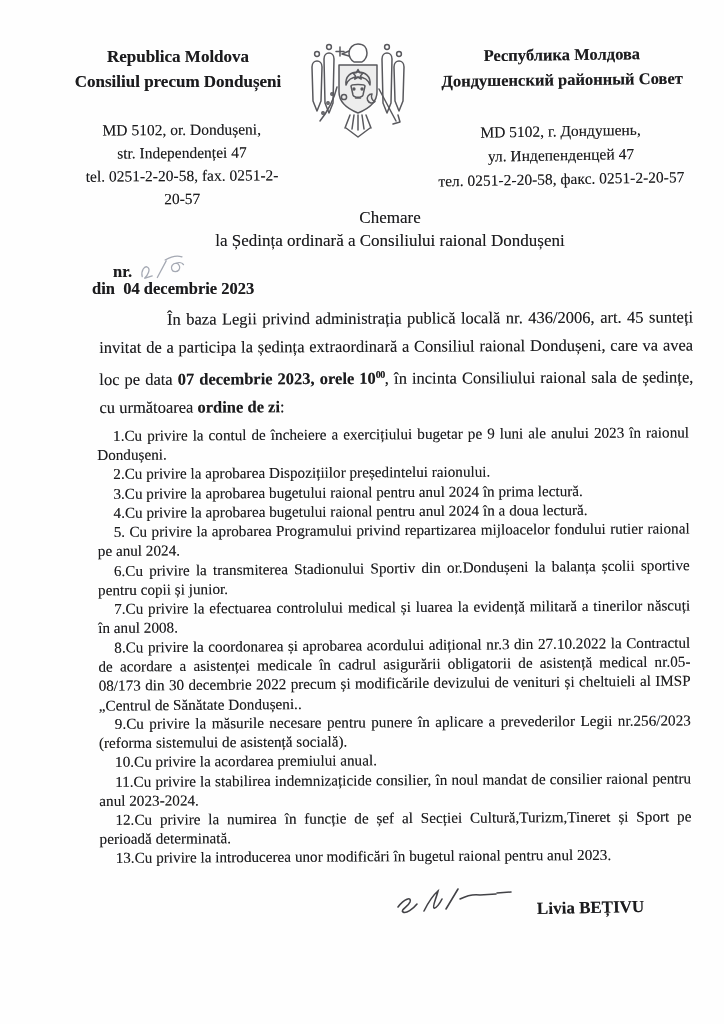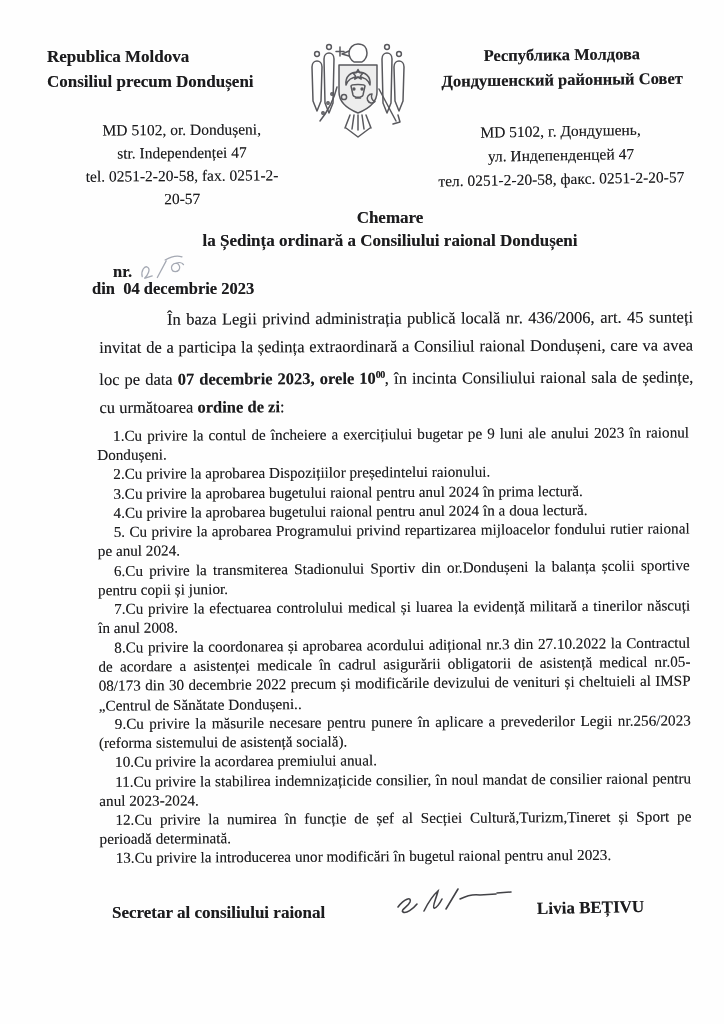--- a/index.html
+++ b/index.html
@@ -7,28 +7,28 @@
     position:relative;
     width:724px;height:1024px;
     background:#fefefe;
     font-family:"Liberation Serif","DejaVu Serif",serif;
     color:#1c1c1e;
     overflow:hidden;
     text-shadow:0 0 .45px rgba(20,20,22,.5);
   }
   .abs{position:absolute;}
   
-  .org-left{left:47px;top:44px;width:262px;text-align:left;font-weight:700;font-size:17px;line-height:25px;}
+  .org-left{left:47px;top:44px;width:262px;text-align:center;font-weight:700;font-size:17px;line-height:25px;}
   .org-right{left:412px;top:44px;width:300px;text-align:center;font-weight:700;font-size:16.5px;line-height:25px;transform:rotate(-0.7deg);transform-origin:left center;}
   .addr-left{left:52px;top:118px;width:260px;text-align:center;font-size:15.5px;line-height:23px;transform:rotate(-0.4deg);}
   .addr-right{left:405px;top:122px;width:312px;text-align:center;font-size:15.5px;line-height:24px;transform:rotate(-1deg);transform-origin:left center;}
   .emblem{left:302px;top:40px;width:112px;height:110px;}
   .emblem svg{width:100%;height:100%;}
   
-  .title{left:90px;top:206px;width:600px;text-align:center;font-weight:700;font-size:17px;line-height:23px;}
+  .title{left:90px;top:206px;width:600px;text-align:center;font-weight:400;font-size:17px;line-height:23px;}
   .nr-line{left:113px;top:255px;font-weight:700;font-size:16.5px;}
   .nr-line .hand{display:inline-block;vertical-align:-8px;margin-left:4px;transform:rotate(-4deg);}
   .din-line{left:92px;top:279px;font-weight:700;font-size:16.5px;white-space:pre;}
   
   .intro{left:99px;top:306px;width:594px;margin:0;font-size:16.5px;line-height:28px;text-align:justify;text-indent:68px;transform:rotate(-0.25deg);transform-origin:left top;}
   .intro sup{font-size:10px;vertical-align:6px;letter-spacing:-.5px;margin-top:32px;}
   
   .agenda{left:97px;top:426px;width:592px;margin:0;padding:0;list-style:none;font-size:15.2px;line-height:19.2px;text-align:justify;transform:rotate(-0.35deg);transform-origin:left top;}
   .agenda li{text-indent:16px;margin:0;}
   .agenda li:nth-child(6){transform:rotate(-0.25deg);}
@@ -142,21 +142,20 @@
     <li>6.Cu privire la transmiterea Stadionului Sportiv din or.Dondușeni la balanța școlii sportive pentru copii și junior.</li>
     <li>7.Cu privire la efectuarea controlului medical și luarea la evidență militară a tinerilor născuți în anul 2008.</li>
     <li>8.Cu privire la coordonarea și aprobarea acordului adițional nr.3 din 27.10.2022 la Contractul de acordare a asistenței medicale în cadrul asigurării obligatorii de asistență medical nr.05-08/173 din 30 decembrie 2022 precum și modificările devizului de venituri și cheltuieli al IMSP „Centrul de Sănătate Dondușeni..</li>
     <li>9.Cu privire la măsurile necesare pentru punere în aplicare a prevederilor Legii nr.256/2023 (reforma sistemului de asistență socială).</li>
     <li>10.Cu privire la acordarea premiului anual.</li>
     <li>11.Cu privire la stabilirea indemnizațicide consilier, în noul mandat de consilier raional pentru anul 2023-2024.</li>
     <li>12.Cu privire la numirea în funcție de șef al Secției Cultură,Turizm,Tineret și Sport pe perioadă determinată.</li>
     <li>13.Cu privire la introducerea unor modificări în bugetul raional pentru anul 2023.</li>
   </ul>
 
-  <div class="abs sig-role">Secretar al consiliului raional</div>
   <div class="abs sig-mark">
     <svg width="124" height="44" viewBox="0 0 124 44" xmlns="http://www.w3.org/2000/svg">
       <g stroke="#2e2e33" stroke-width="1.6" fill="none" stroke-linecap="round" opacity="0.9">
         <path d="M4,27 c6,-8 14,-11 12,-5 c-2,5 -10,8 -7,10 c3,2 10,-3 14,-8"></path>
         <path d="M30,31 c4,-8 8,-15 14,-20 c-2,8 -6,16 -4,17 c2,1 6,-5 8,-9"></path>
         <path d="M52,29 L64,9"></path>
         <path d="M66,19 c8,-4 14,-5 20,-4 l16,-1"></path>
         <path d="M103,13 l14,-1"></path>
       </g>
     </svg>

